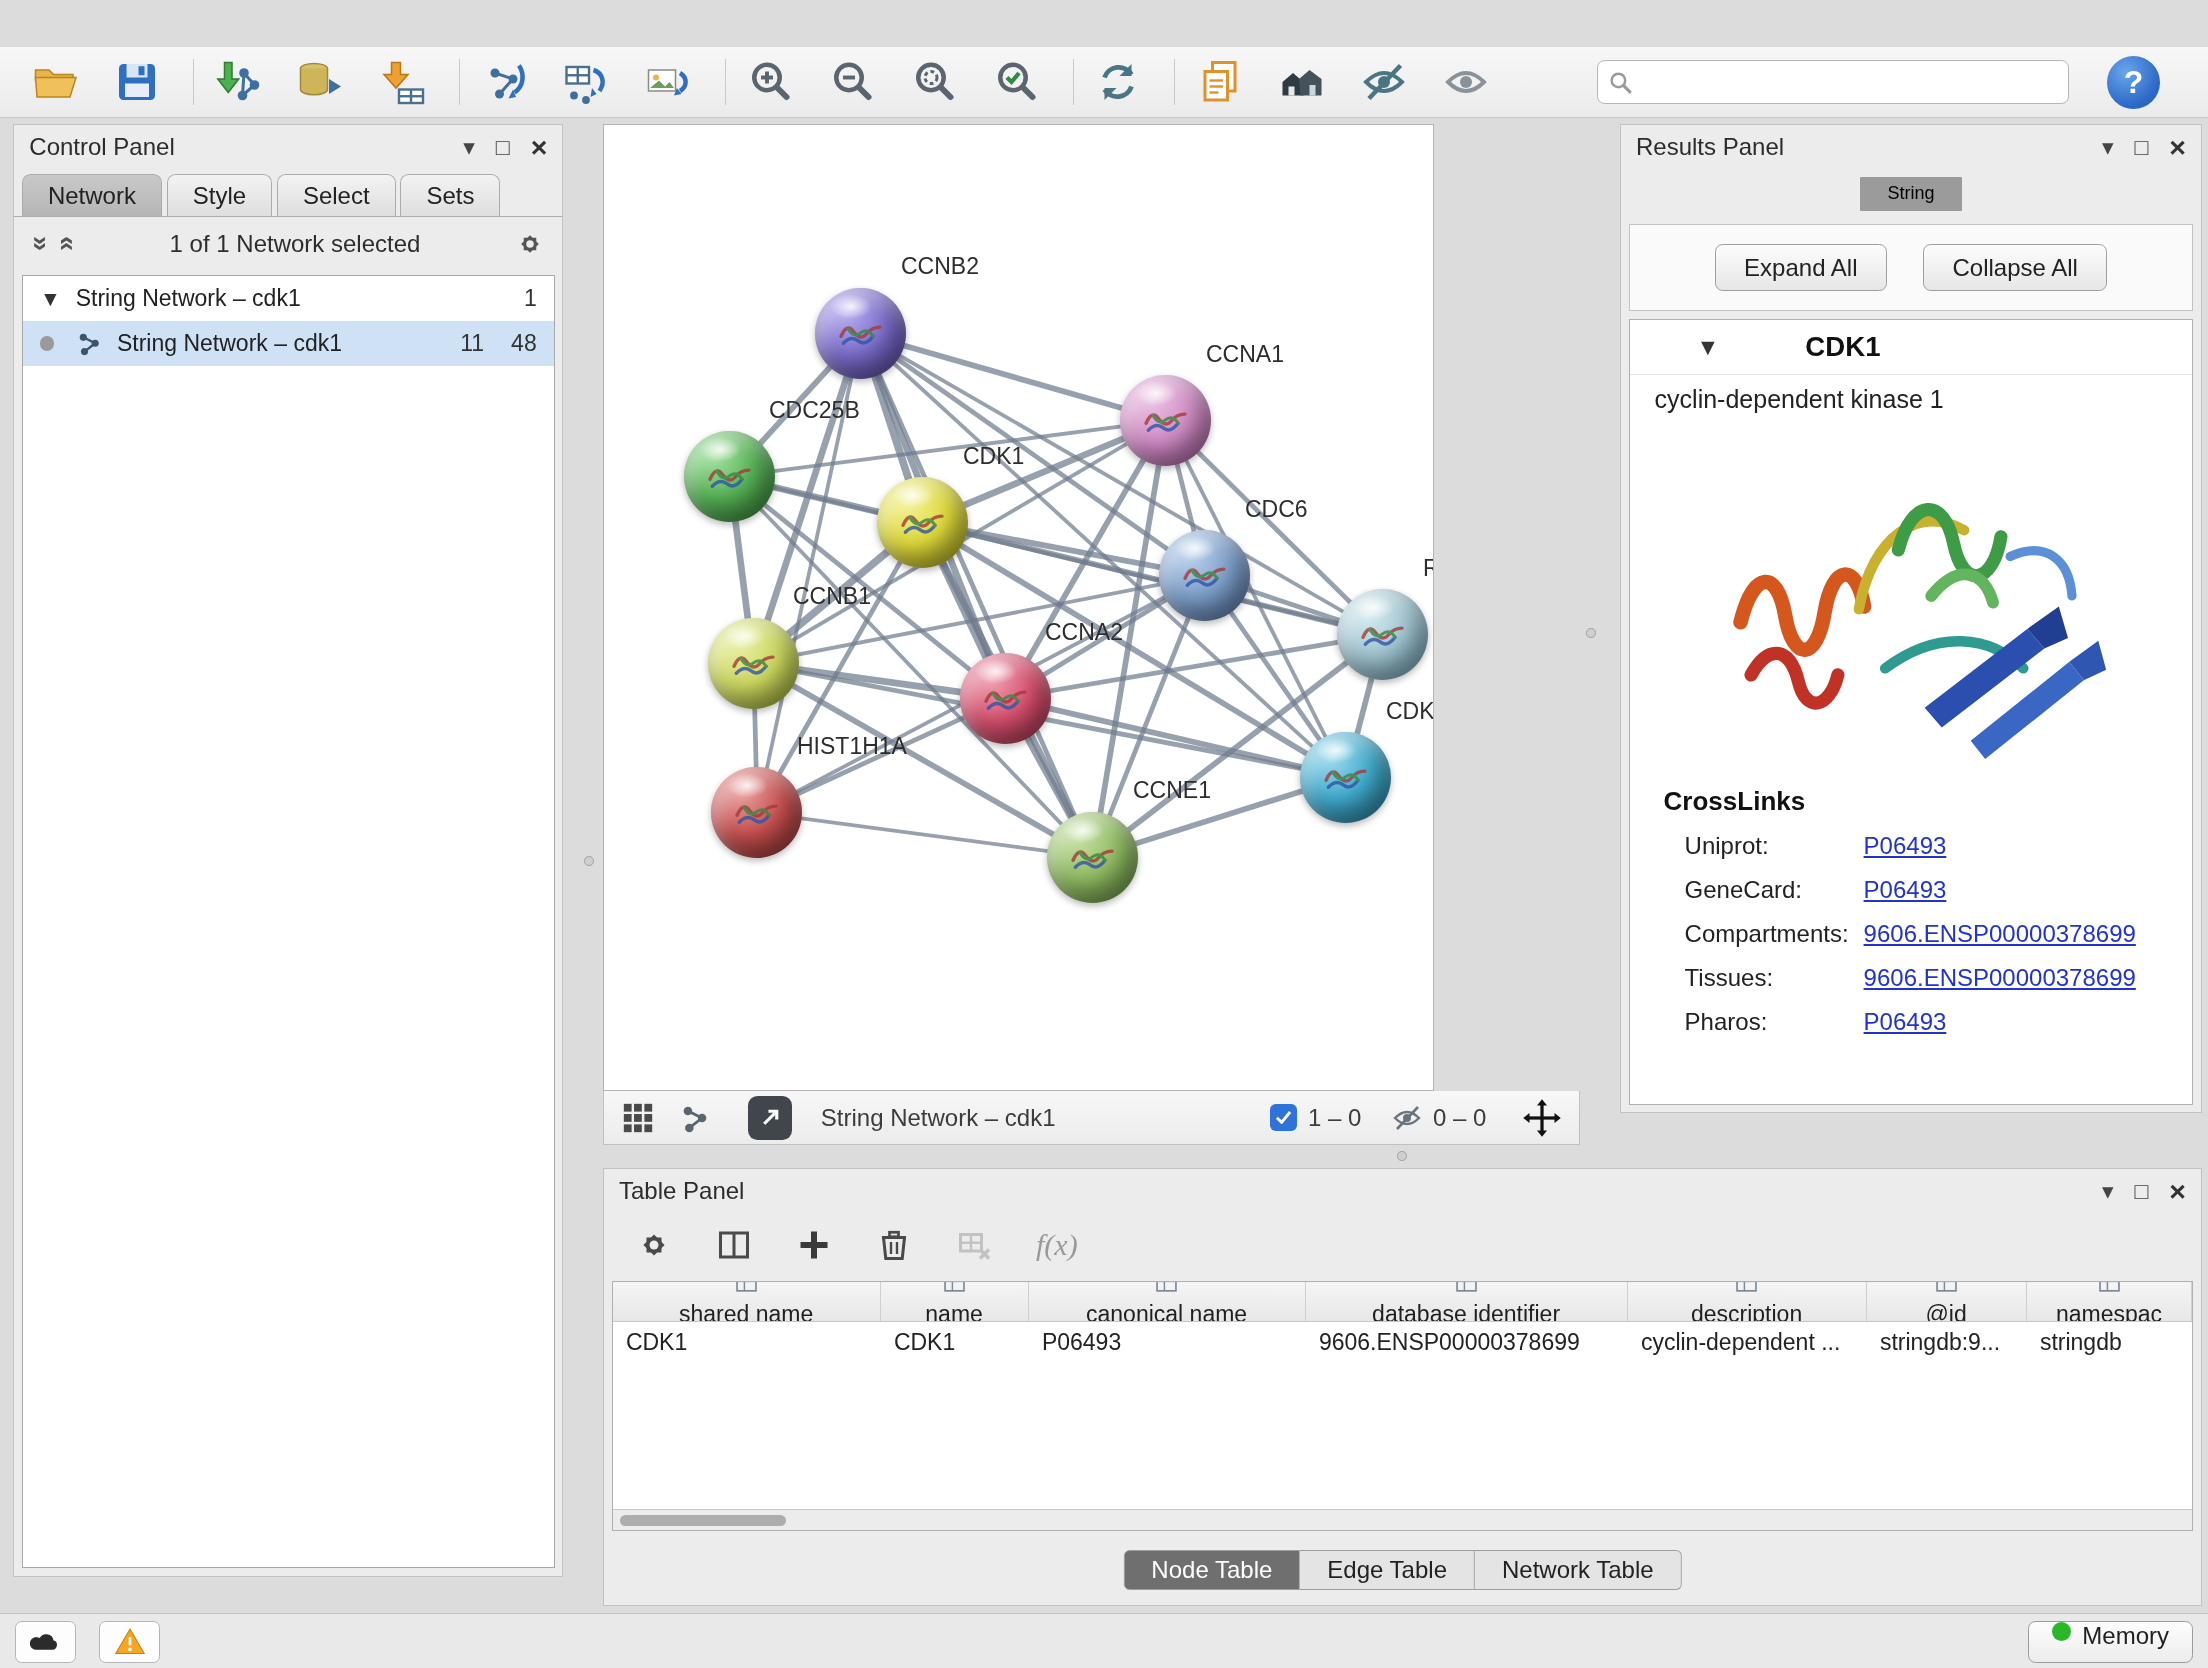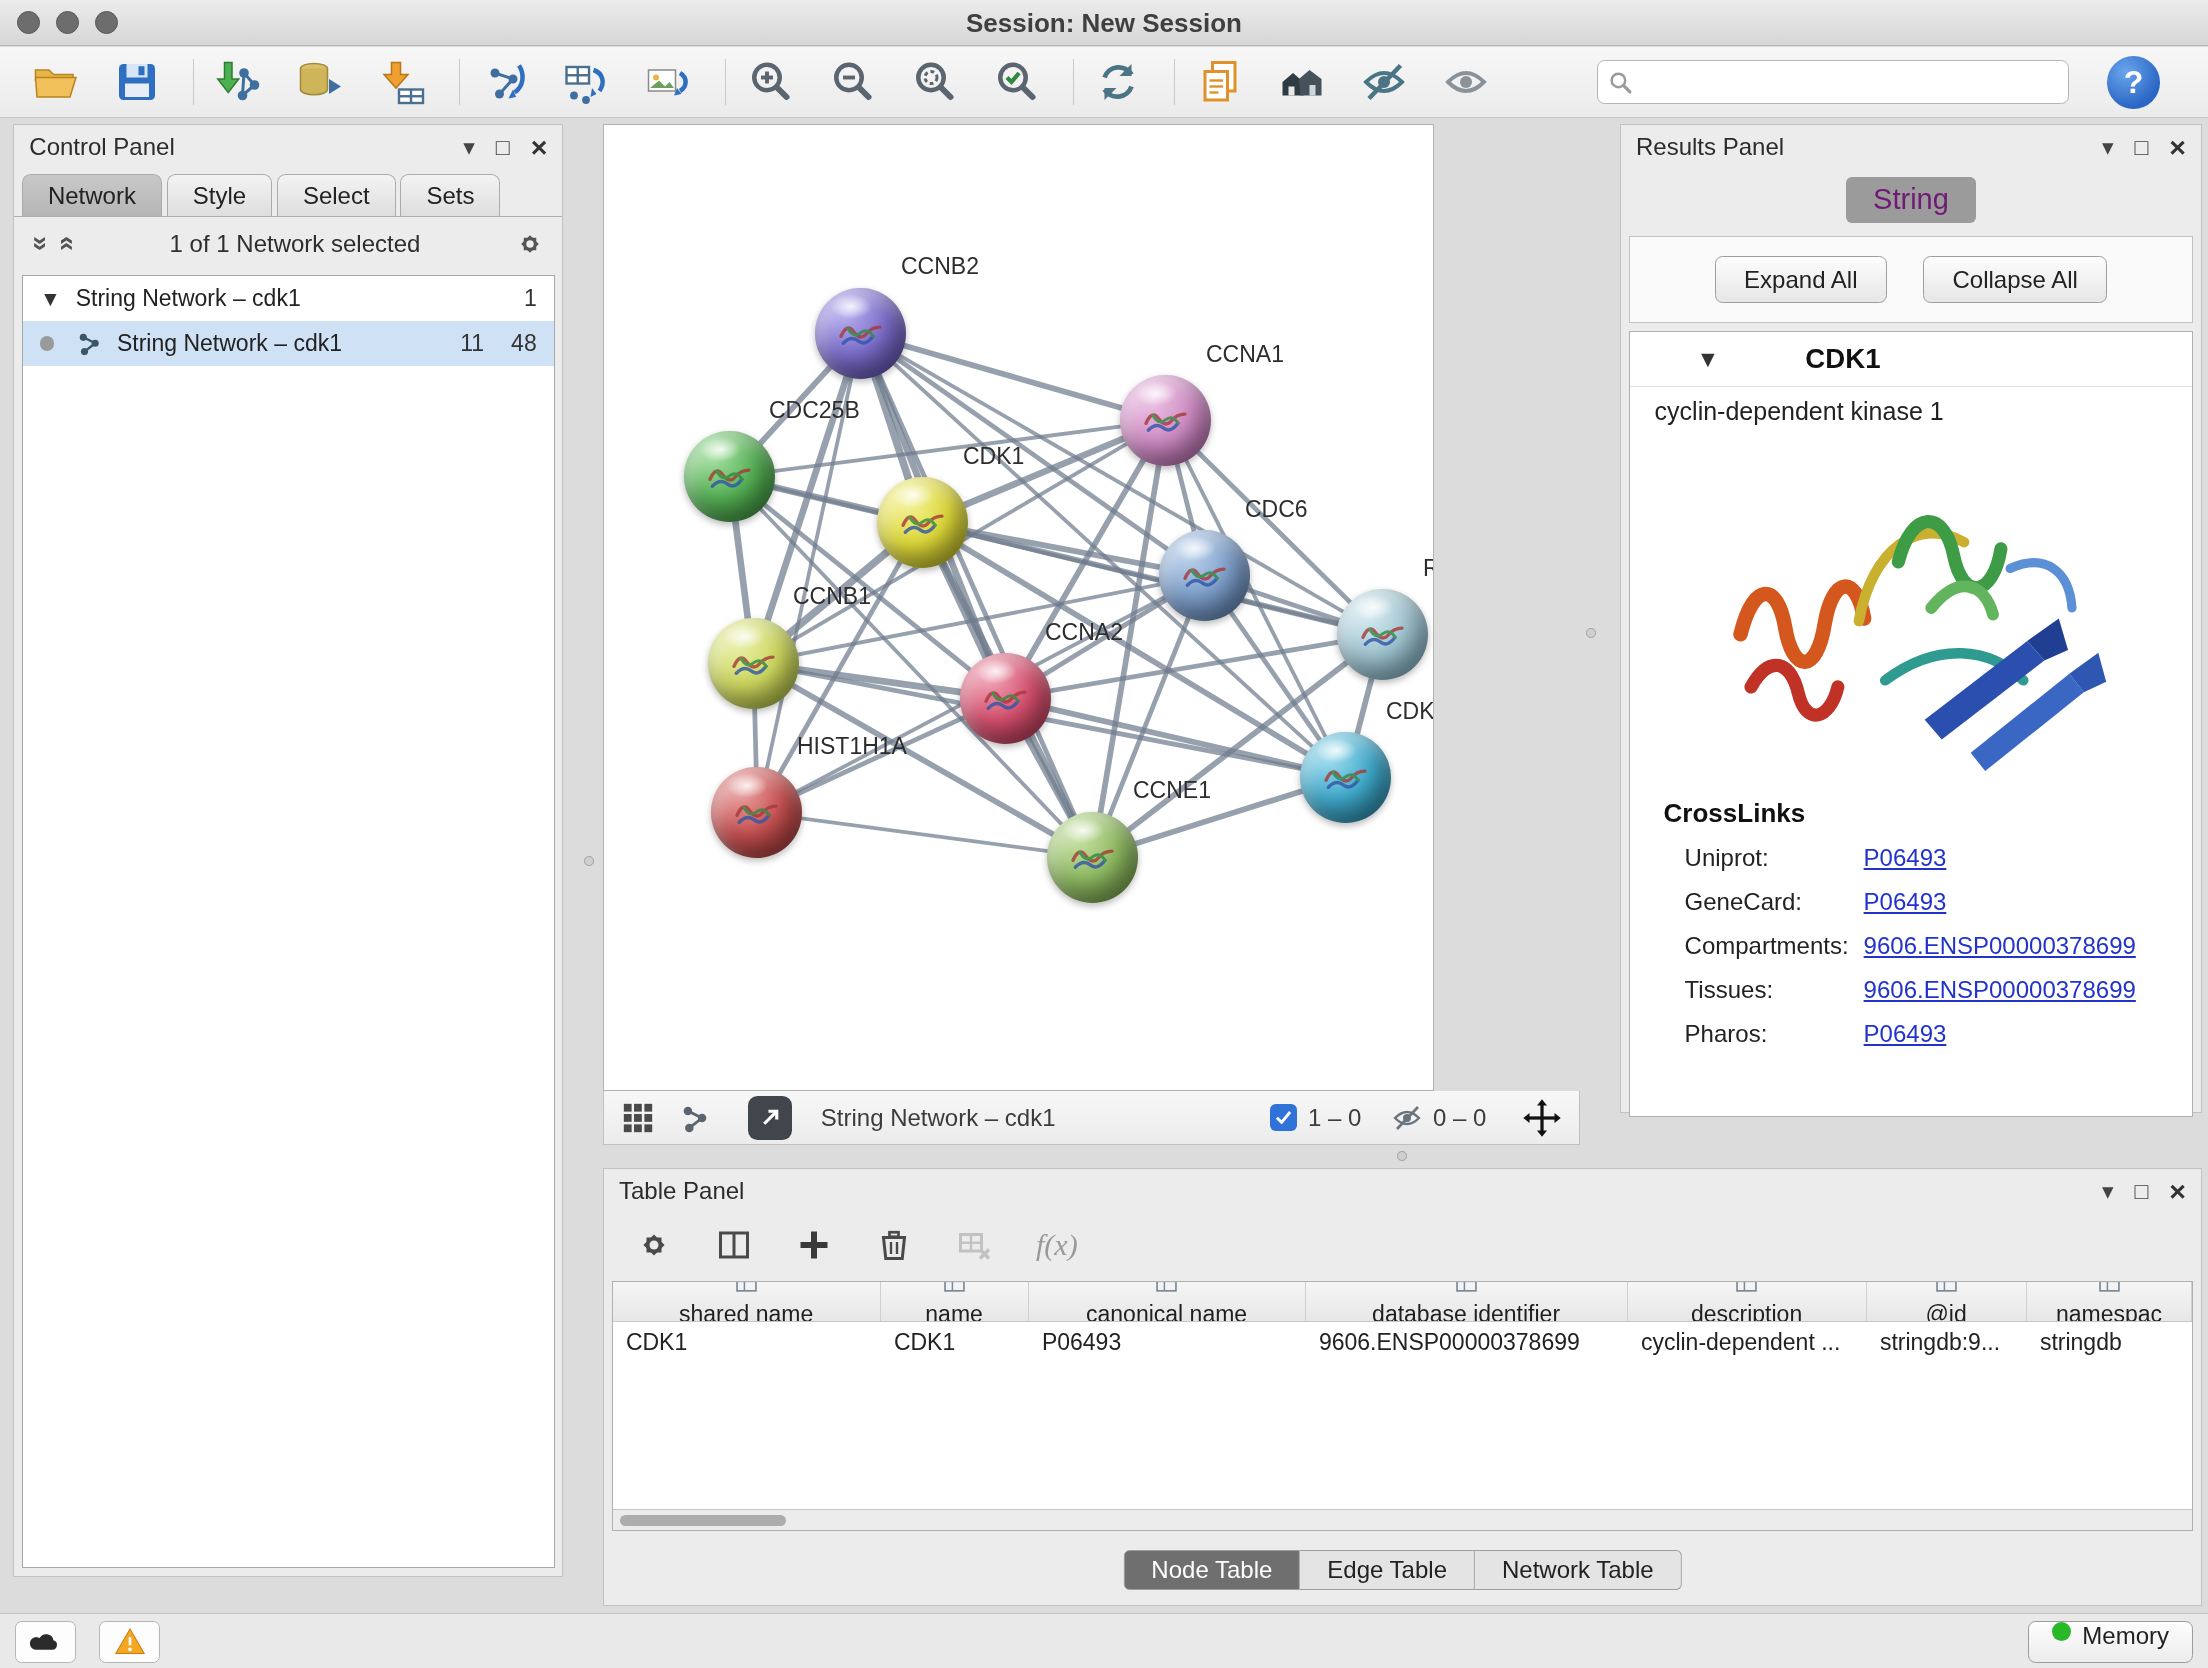--- a/index.html
+++ b/index.html
@@ -78,22 +78,22 @@
   .nf-name { margin-right:auto; }
   .cbox { width:27px; height:27px; background:#2f72d8; border-radius:5.7px; margin-right:11.4px;
     display:flex; align-items:center; justify-content:center; }
   .cbox svg { width:17px; height:13.3px; }
   .nf-stat { margin-right:30px; }
   .nf-eye { width:32px; height:32px; margin-right:9.5px; }
   .crosshair { width:40px; height:40px; margin-left:5.7px; }
 
   
   .results-panel { left:1620px; top:124px; width:582px; height:989px; border:1px solid #c2c2c2; }
-  .badge { margin:7.6px auto 13.3px auto; width:fit-content; background:#9b9b9b; color:#701a75;
-    font-size:29px; padding:6.7px 27px; border-radius:6px; }
+  .badge { margin:7.6px auto 13.3px auto; width:fit-content; background:#9b9b9b; color:#000000;
+    font-size:18px; padding:6.7px 27px; border-radius:1px; }
   .rp-box { margin:0 7.6px; background:#fafafa; border:1px solid #c2c2c2; padding:19px 0;
     display:flex; justify-content:center; gap:36px; }
   .rp-btn { font-size:24px; color:#222; padding:8.6px 28.5px; border:1px solid #9e9e9e; border-radius:7.6px;
     background:linear-gradient(#fdfdfd,#e6e6e6); }
   .gene-box { margin:7.6px; background:#fff; border:1px solid #b0b0b0; height:786px; overflow:hidden; }
   .gene-head { display:flex; align-items:center; height:55px; padding:0 0 0 67px; border-bottom:1px solid #e3e3e3; }
   .gene-head .caret { font-size:23px; color:#333; margin-right:86px; }
   .gene-sym { font-size:27.6px; font-weight:bold; color:#111; }
   .gene-desc { font-size:25px; color:#222; padding:9.5px 0 3.8px 25px; }
   .protein-wrap { display:flex; justify-content:center; padding:7.6px 0 3.8px 0; }
@@ -137,28 +137,20 @@
     font-size:24px; color:#222; }
   .mem-dot { width:19px; height:19px; border-radius:50%; background:#28b828; }
 
   .split-dot { position:absolute; width:9.5px; height:9.5px; border-radius:50%; background:#cfcfcf; border:1px solid #a0a0a0; }
 </style>
 </head>
 <body>
 
 <div class="app">
 
-  <div class="titlebar">
-    <div class="tl-group">
-      <span class="tl"></span>
-      <span class="tl"></span>
-      <span class="tl"></span>
-    </div>
-    <div class="title">Session: New Session</div>
-  </div>
 
   <div class="toolbar">
     <div class="tbtn">
       <svg viewBox="0 0 32 32">
           <path d="M3 8h9l3 3h13v4H3z" fill="#e8b54a" stroke="#b9851e"></path>
           <path d="M3 13h27l-4 13H4z" fill="#f0c05a" stroke="#b9851e"></path>
         </svg>
     </div>
     <div class="tbtn">
       <svg viewBox="0 0 32 32">

